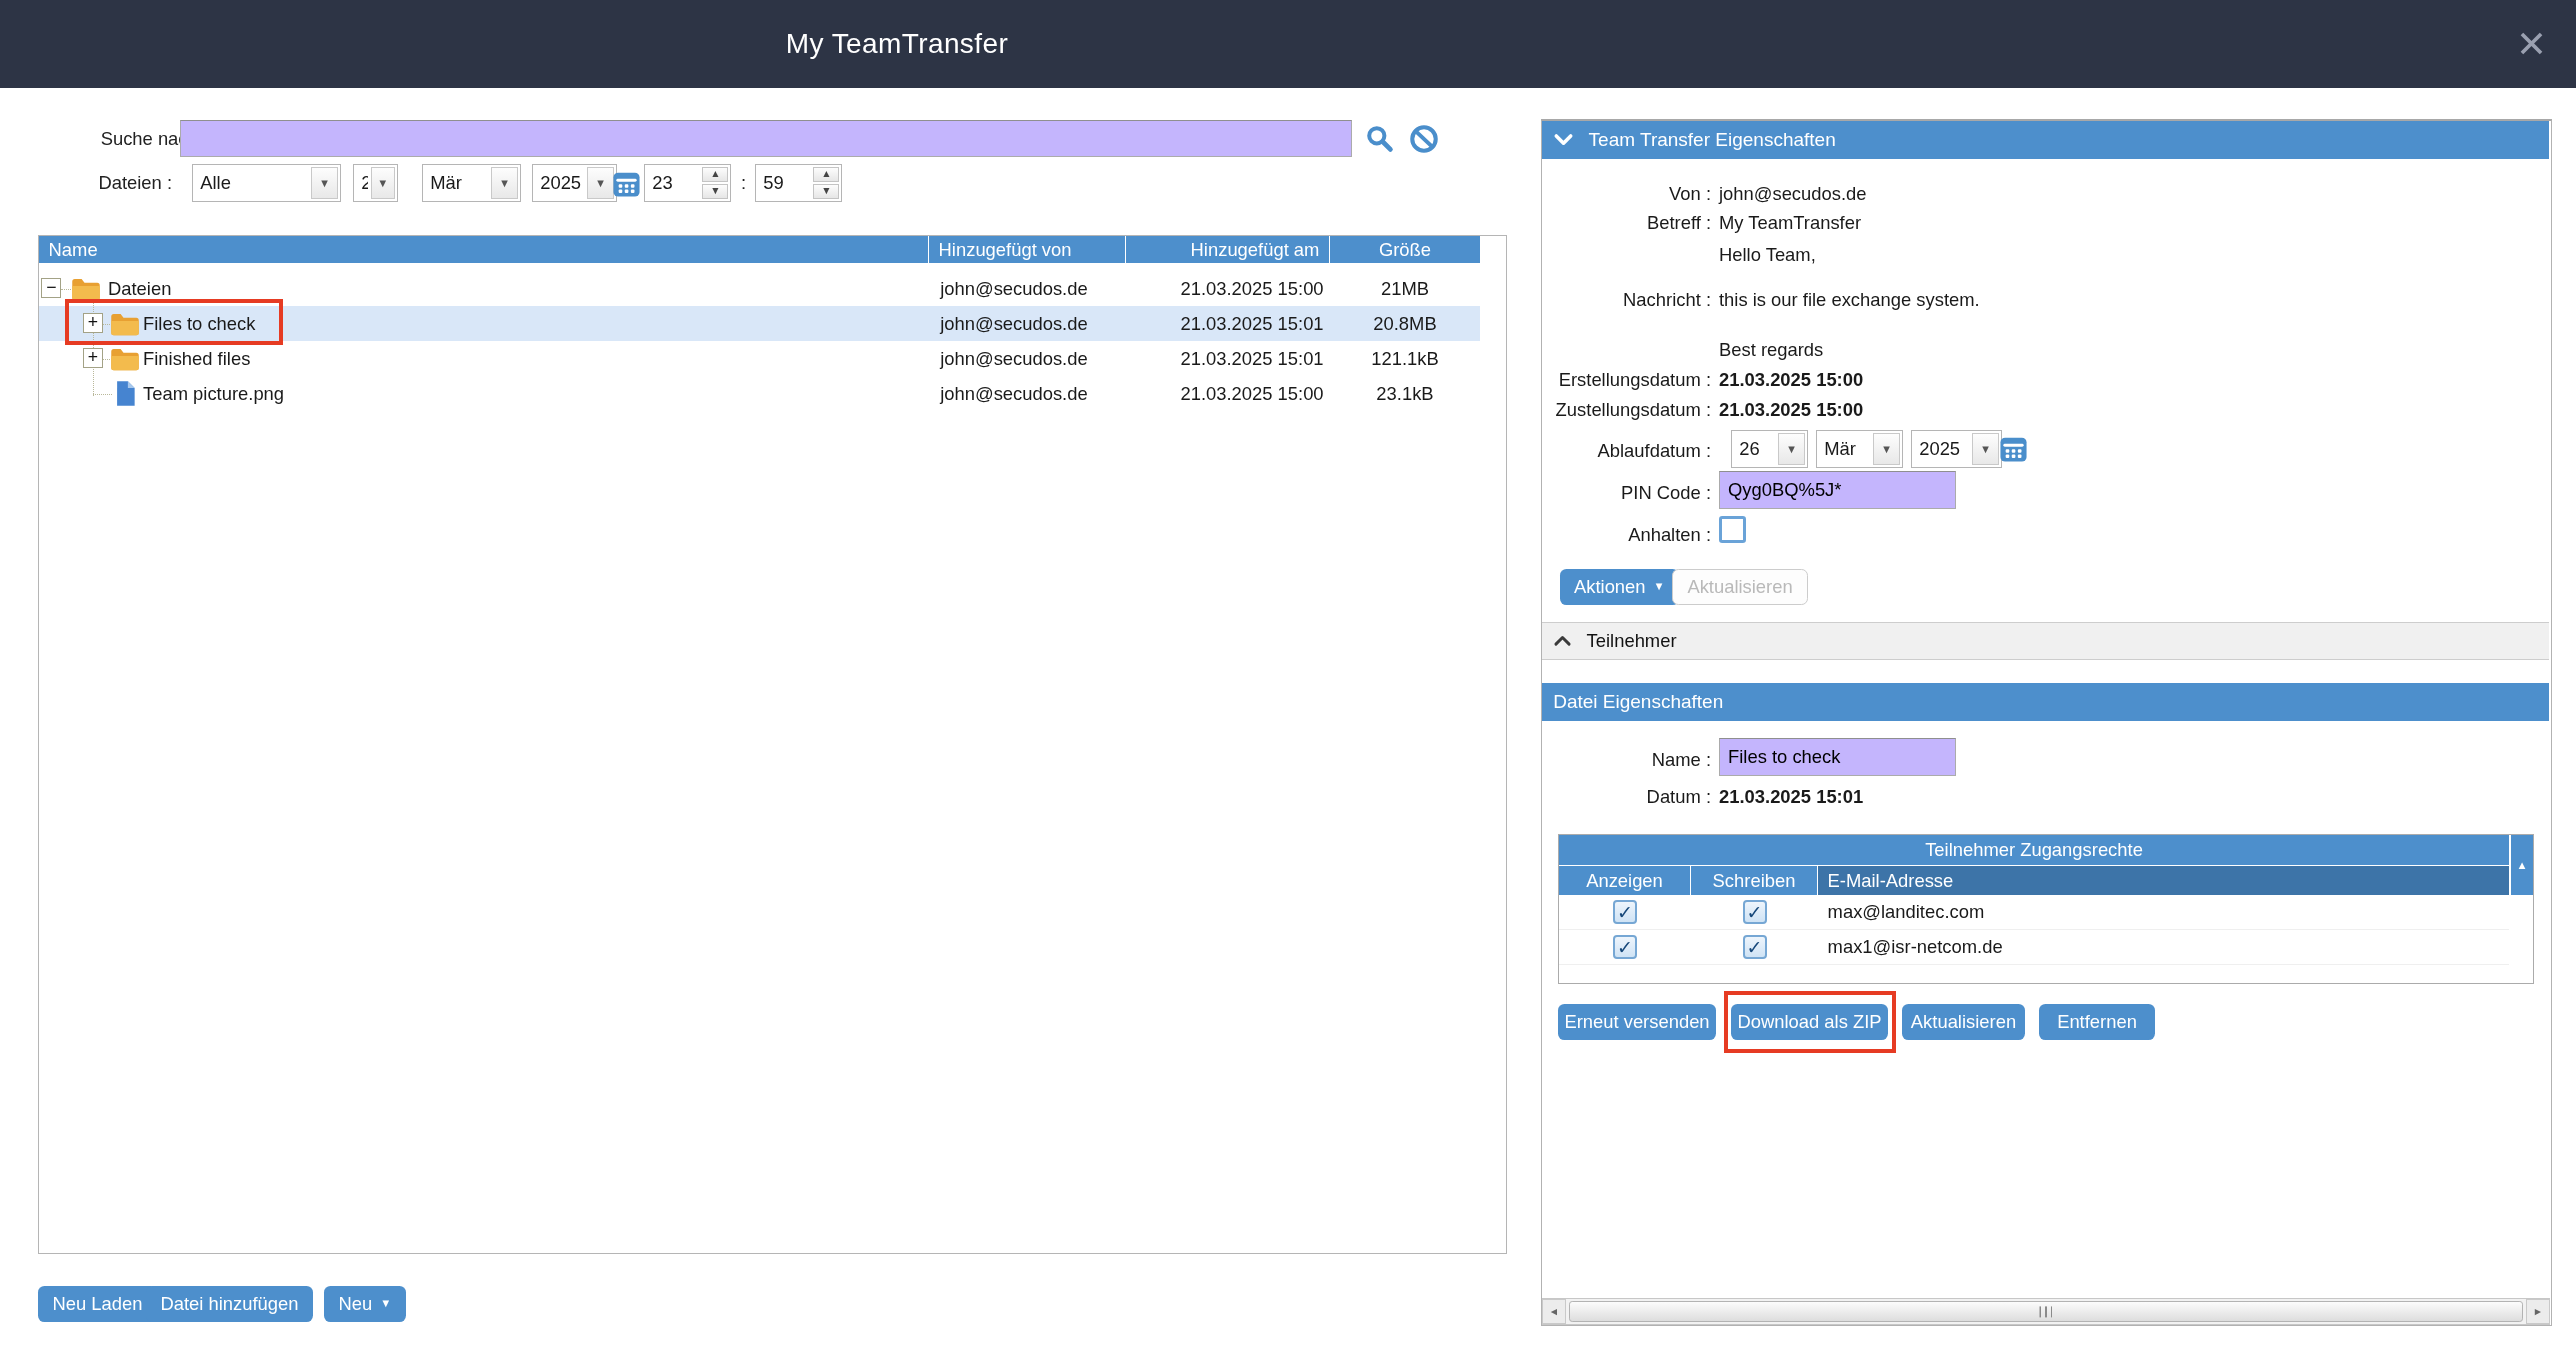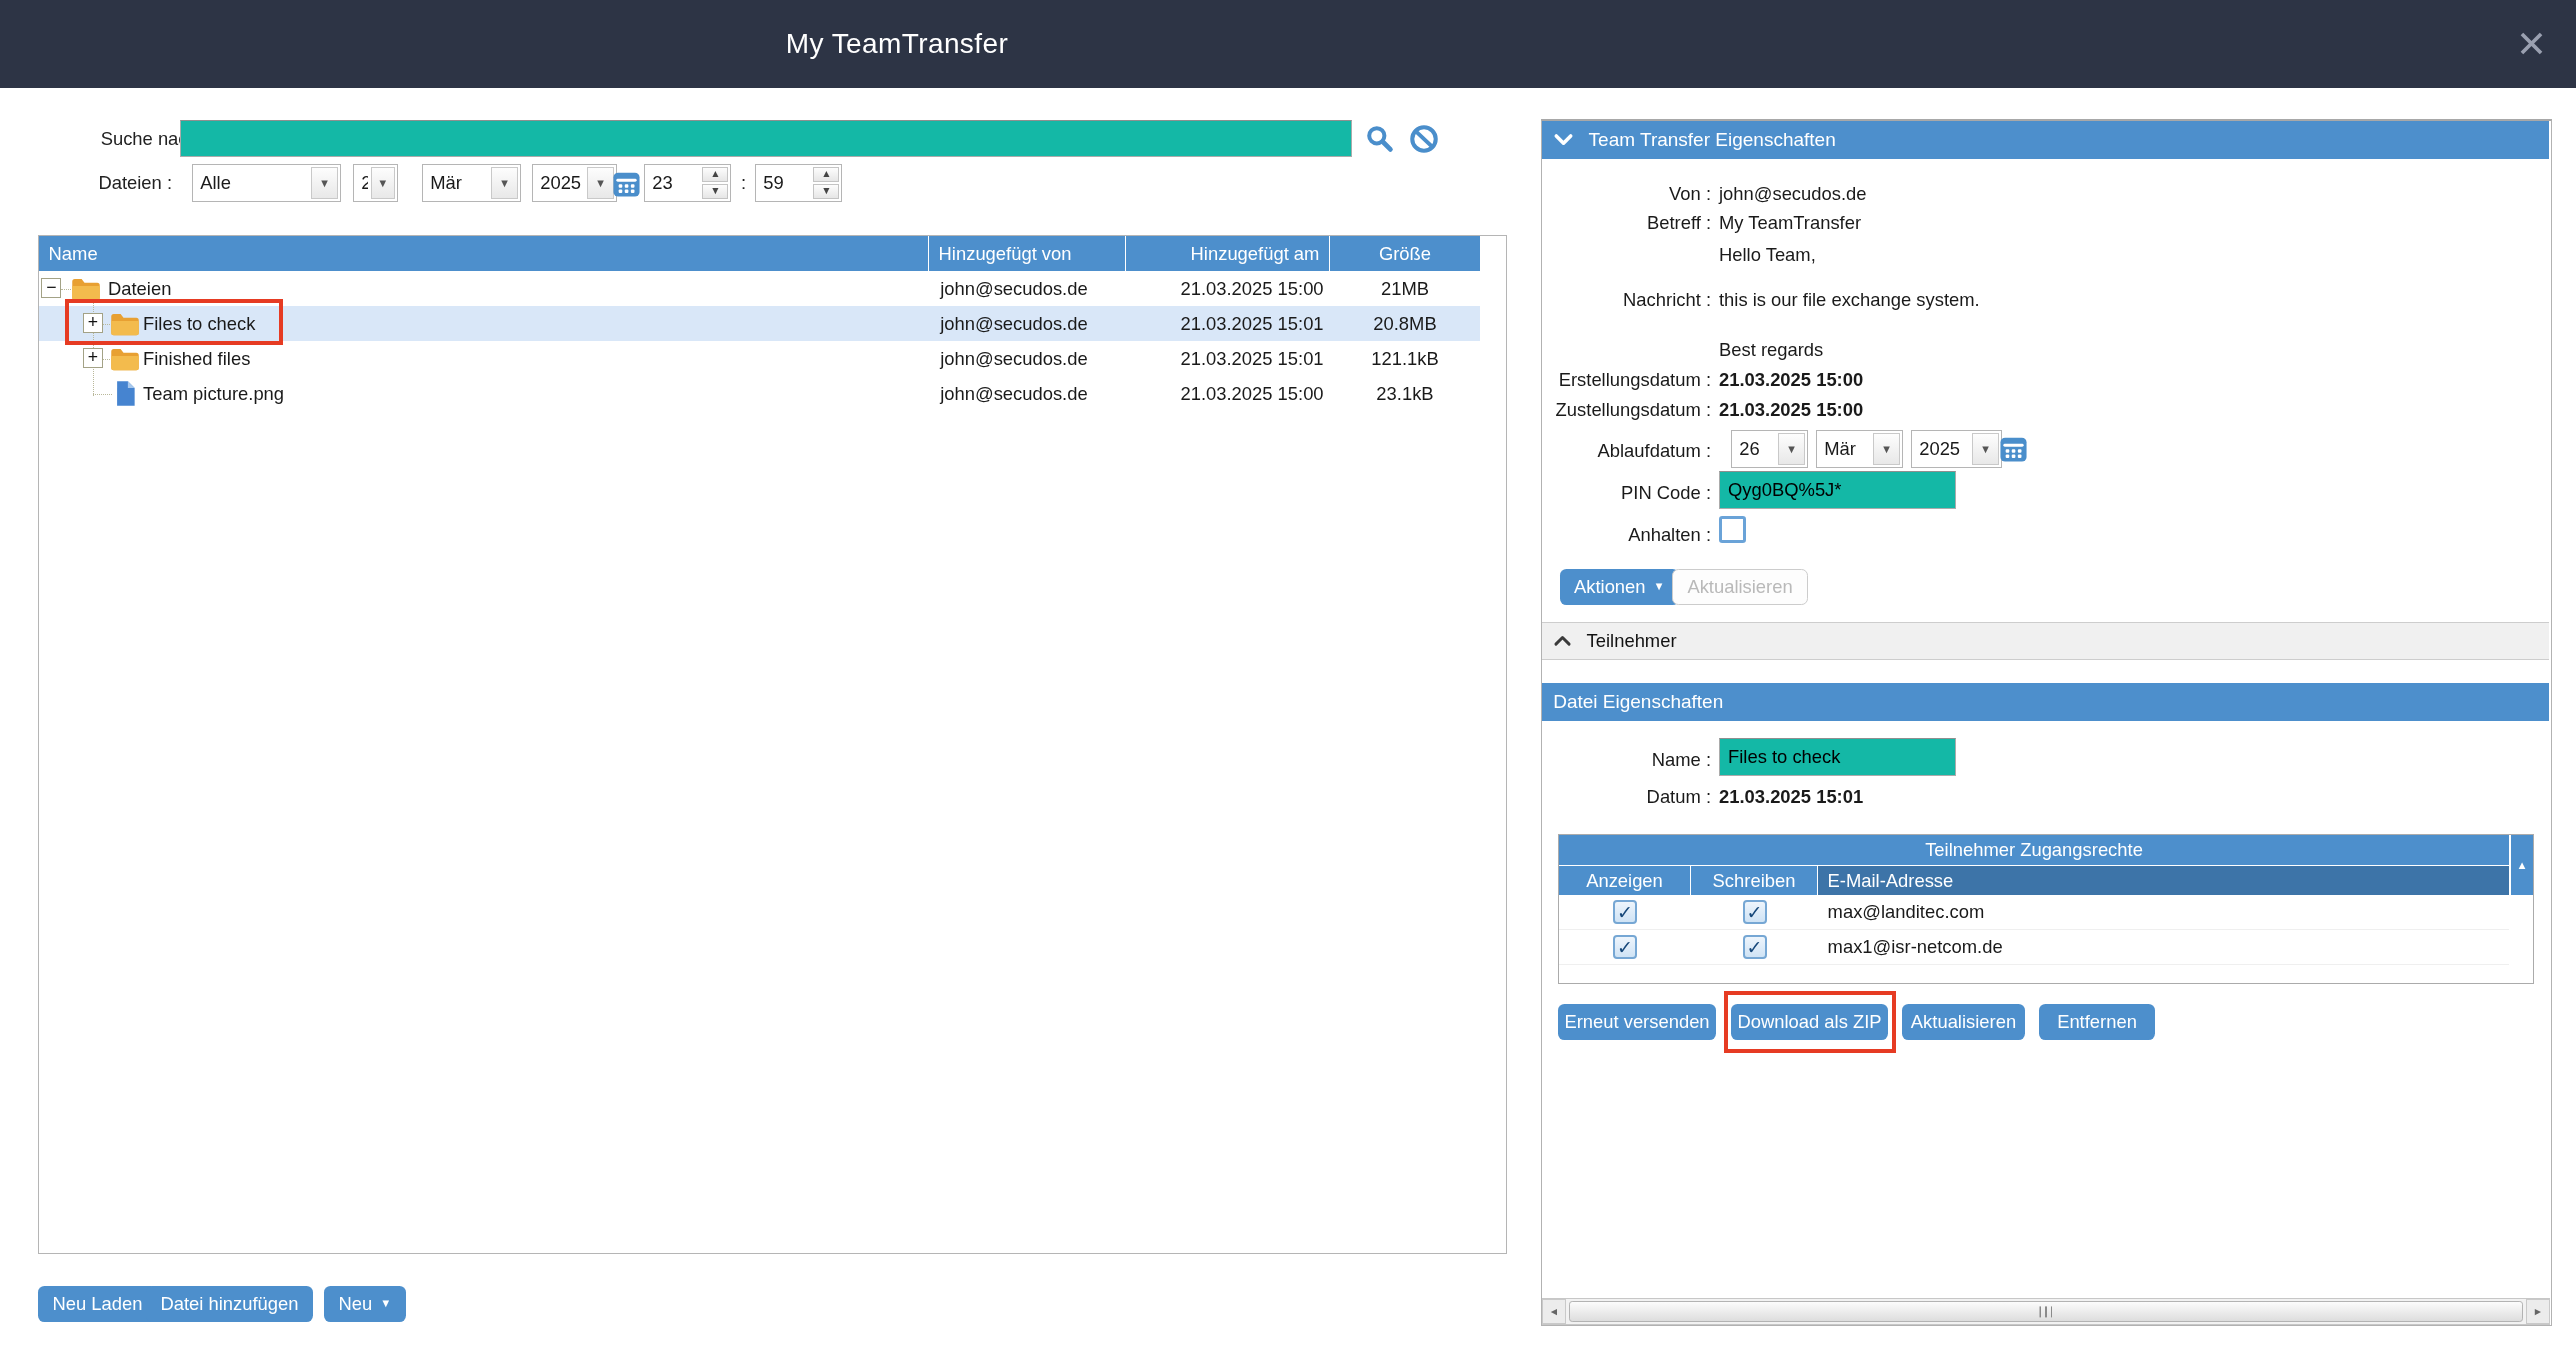--- a/index.html
+++ b/index.html
@@ -22,21 +22,21 @@
   }
   .titlebar .close {
     position:absolute; right:29px; top:50%; transform:translateY(-50%);
     color:#9aa0b0; font-size:37px; line-height:1; cursor:pointer; font-weight:300;
   }
 
   
   .lbl { color:#222; }
   .rightlbl { text-align:right; }
   .tinput {
-    border:1.6px solid #ababab; border-top-color:#8f8f8f; background:#14b8a6;
+    border:1.6px solid #ababab; border-top-color:#8f8f8f; background:#c4b5fd;
     font-family:inherit; font-size:18.4px; padding:0 8px; height:37px; width:100%;
   }
   .sel {
     position:absolute; height:38px; border:1.6px solid #b5b5b5; background:#fff;
     display:flex; align-items:stretch;margin-left:12px;
   }
   .sel .sel-val { flex:1; display:flex; align-items:center; padding:0 7.2px; white-space:nowrap; overflow:hidden; }
   .sel .sel-arrow {
     width:26.4px; margin:2.4px; border:0.8px solid #c9c9c9; background:linear-gradient(#fdfdfd,#e8e8e8);
     display:flex; align-items:center; justify-content:center; color:#555; font-size:11.2px;
@@ -57,21 +57,21 @@
   .btn-disabled {
     background:#fdfdfd; color:#b9b9b9; border:1.6px solid #cccccc;
   }
   .bluebar { background:#4d8fcc; color:#fff; display:flex; align-items:center; }
 
   
   .tree-panel {
     position:absolute; left:38px; top:235px; width:1469px; height:1019px;
     border:1.6px solid #b5b5b5; background:#fff;
   }
-  .thead { position:absolute; left:0; top:0; width:1441px; height:35px; display:flex; background:#4d8fcc; color:#fff; }
+  .thead { position:absolute; left:0; top:0; width:1441px; height:27px; display:flex; background:#4d8fcc; color:#fff; }
   .th { display:flex; align-items:center; padding:0 9.6px; border-right:1.6px solid #fff; }
   .th:last-child { border-right:none; }
   .th-name { width:890px; }
   .th-von  { width:197px; }
   .th-am   { width:204px; justify-content:flex-end; }
   .th-size { width:150px; justify-content:center; }
   .tbody { position:absolute; left:0; top:35px; width:1441px; }
   .trow { position:relative; display:flex; height:35px; align-items:center; }
   .trow.selected { background:#d9e7f8; }
   .td { display:flex; align-items:center; height:100%; }

